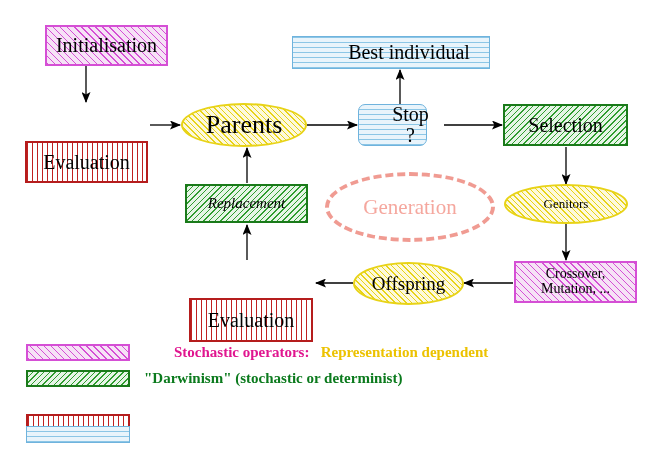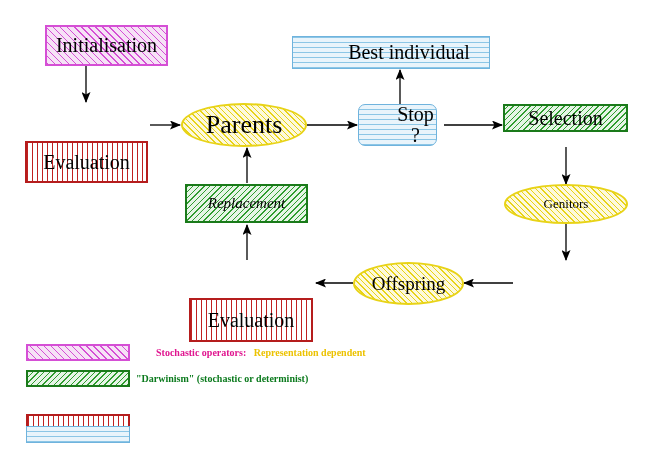--- a/index.html
+++ b/index.html
@@ -106,22 +106,22 @@
     display: flex;
     align-items: center;
   }
   .legend-swatch {
     width: 104px;
     height: 17px;
     box-sizing: border-box;
     flex: 0 0 auto;
   }
   .legend-text {
-    margin-left: 6px;
-    font-size: 10px;
+    margin-left: 14px;
+    font-size: 15px;
     white-space: pre;
     font-family: "Liberation Serif", "DejaVu Serif", serif;
     font-weight: bold;
   }
   .legend-text .alt { font-weight: bold; }
 </style>
 </head>
 <body>
 
 <div id="canvas">
@@ -159,33 +159,36 @@
   </svg>
 
   <div class="node pat-magenta" style="left:25px;  top:25px;  width:123px; height:41px;  font-size:20px;margin-left:20px;">Initialisation</div>
 
   <div class="node pat-red" style="left:25px;  top:104px; width:123px; height:42px;  font-size:20px;">Evaluation</div>
 
   <div class="node pat-yellow ellipse" style="left:181px; top:103px; width:126px; height:44px; font-size:26px;">Parents</div>
 
   <div class="node pat-blue" style="left:292px; top:36px;  width:198px; height:33px;  font-size:20px;">Best individual</div>
 
-  <div class="node pat-blue rounded" style="left:358px; top:104px; width:79px;  height:42px;  font-size:20px;">Stop ?</div>
-
-  <div class="node pat-green" style="left:503px; top:104px; width:125px; height:28px;  font-size:20px;">Selection</div>
+  <div class="node pat-blue rounded" style="left:358px; top:104px; width:69px;  height:42px;  font-size:20px;">Stop ?</div>
+
+  <div class="node pat-green" style="left:503px; top:104px; width:125px; height:42px;  font-size:20px;">Selection</div>
 
   <div class="node pat-yellow ellipse" style="left:504px; top:184px; width:124px; height:40px; font-size:13px;">Genitors</div>
 
+  <div class="node pat-magenta" style="left:514px; top:261px; width:123px; height:42px;  font-size:14px;">Crossover,
+Mutation, ...</div>
 
   <div class="node pat-yellow ellipse" style="left:353px; top:262px; width:111px; height:43px; font-size:19px;">Offspring</div>
 
   <div class="node pat-red" style="left:189px; top:261px; width:124px; height:44px;  font-size:20px;">Evaluation</div>
 
   <div class="node pat-green" style="left:185px; top:184px; width:123px; height:39px;  font-size:15px;font-style:italic;">Replacement</div>
 
+  <div class="dashed-ellipse" style="left:325px; top:172px; width:170px; height:70px; font-size:21px;">Generation</div>
 
   <div id="legend">
 
     <div class="legend-row" style="top:4px;">
       <div class="legend-swatch pat-magenta"></div>
       <div class="legend-text">
         <span style="color:#e0158f;">Stochastic operators:</span><span>&nbsp;&nbsp;&nbsp;</span><span class="alt" style="color:#ecc200;">Representation dependent</span>
       </div>
     </div>
 

